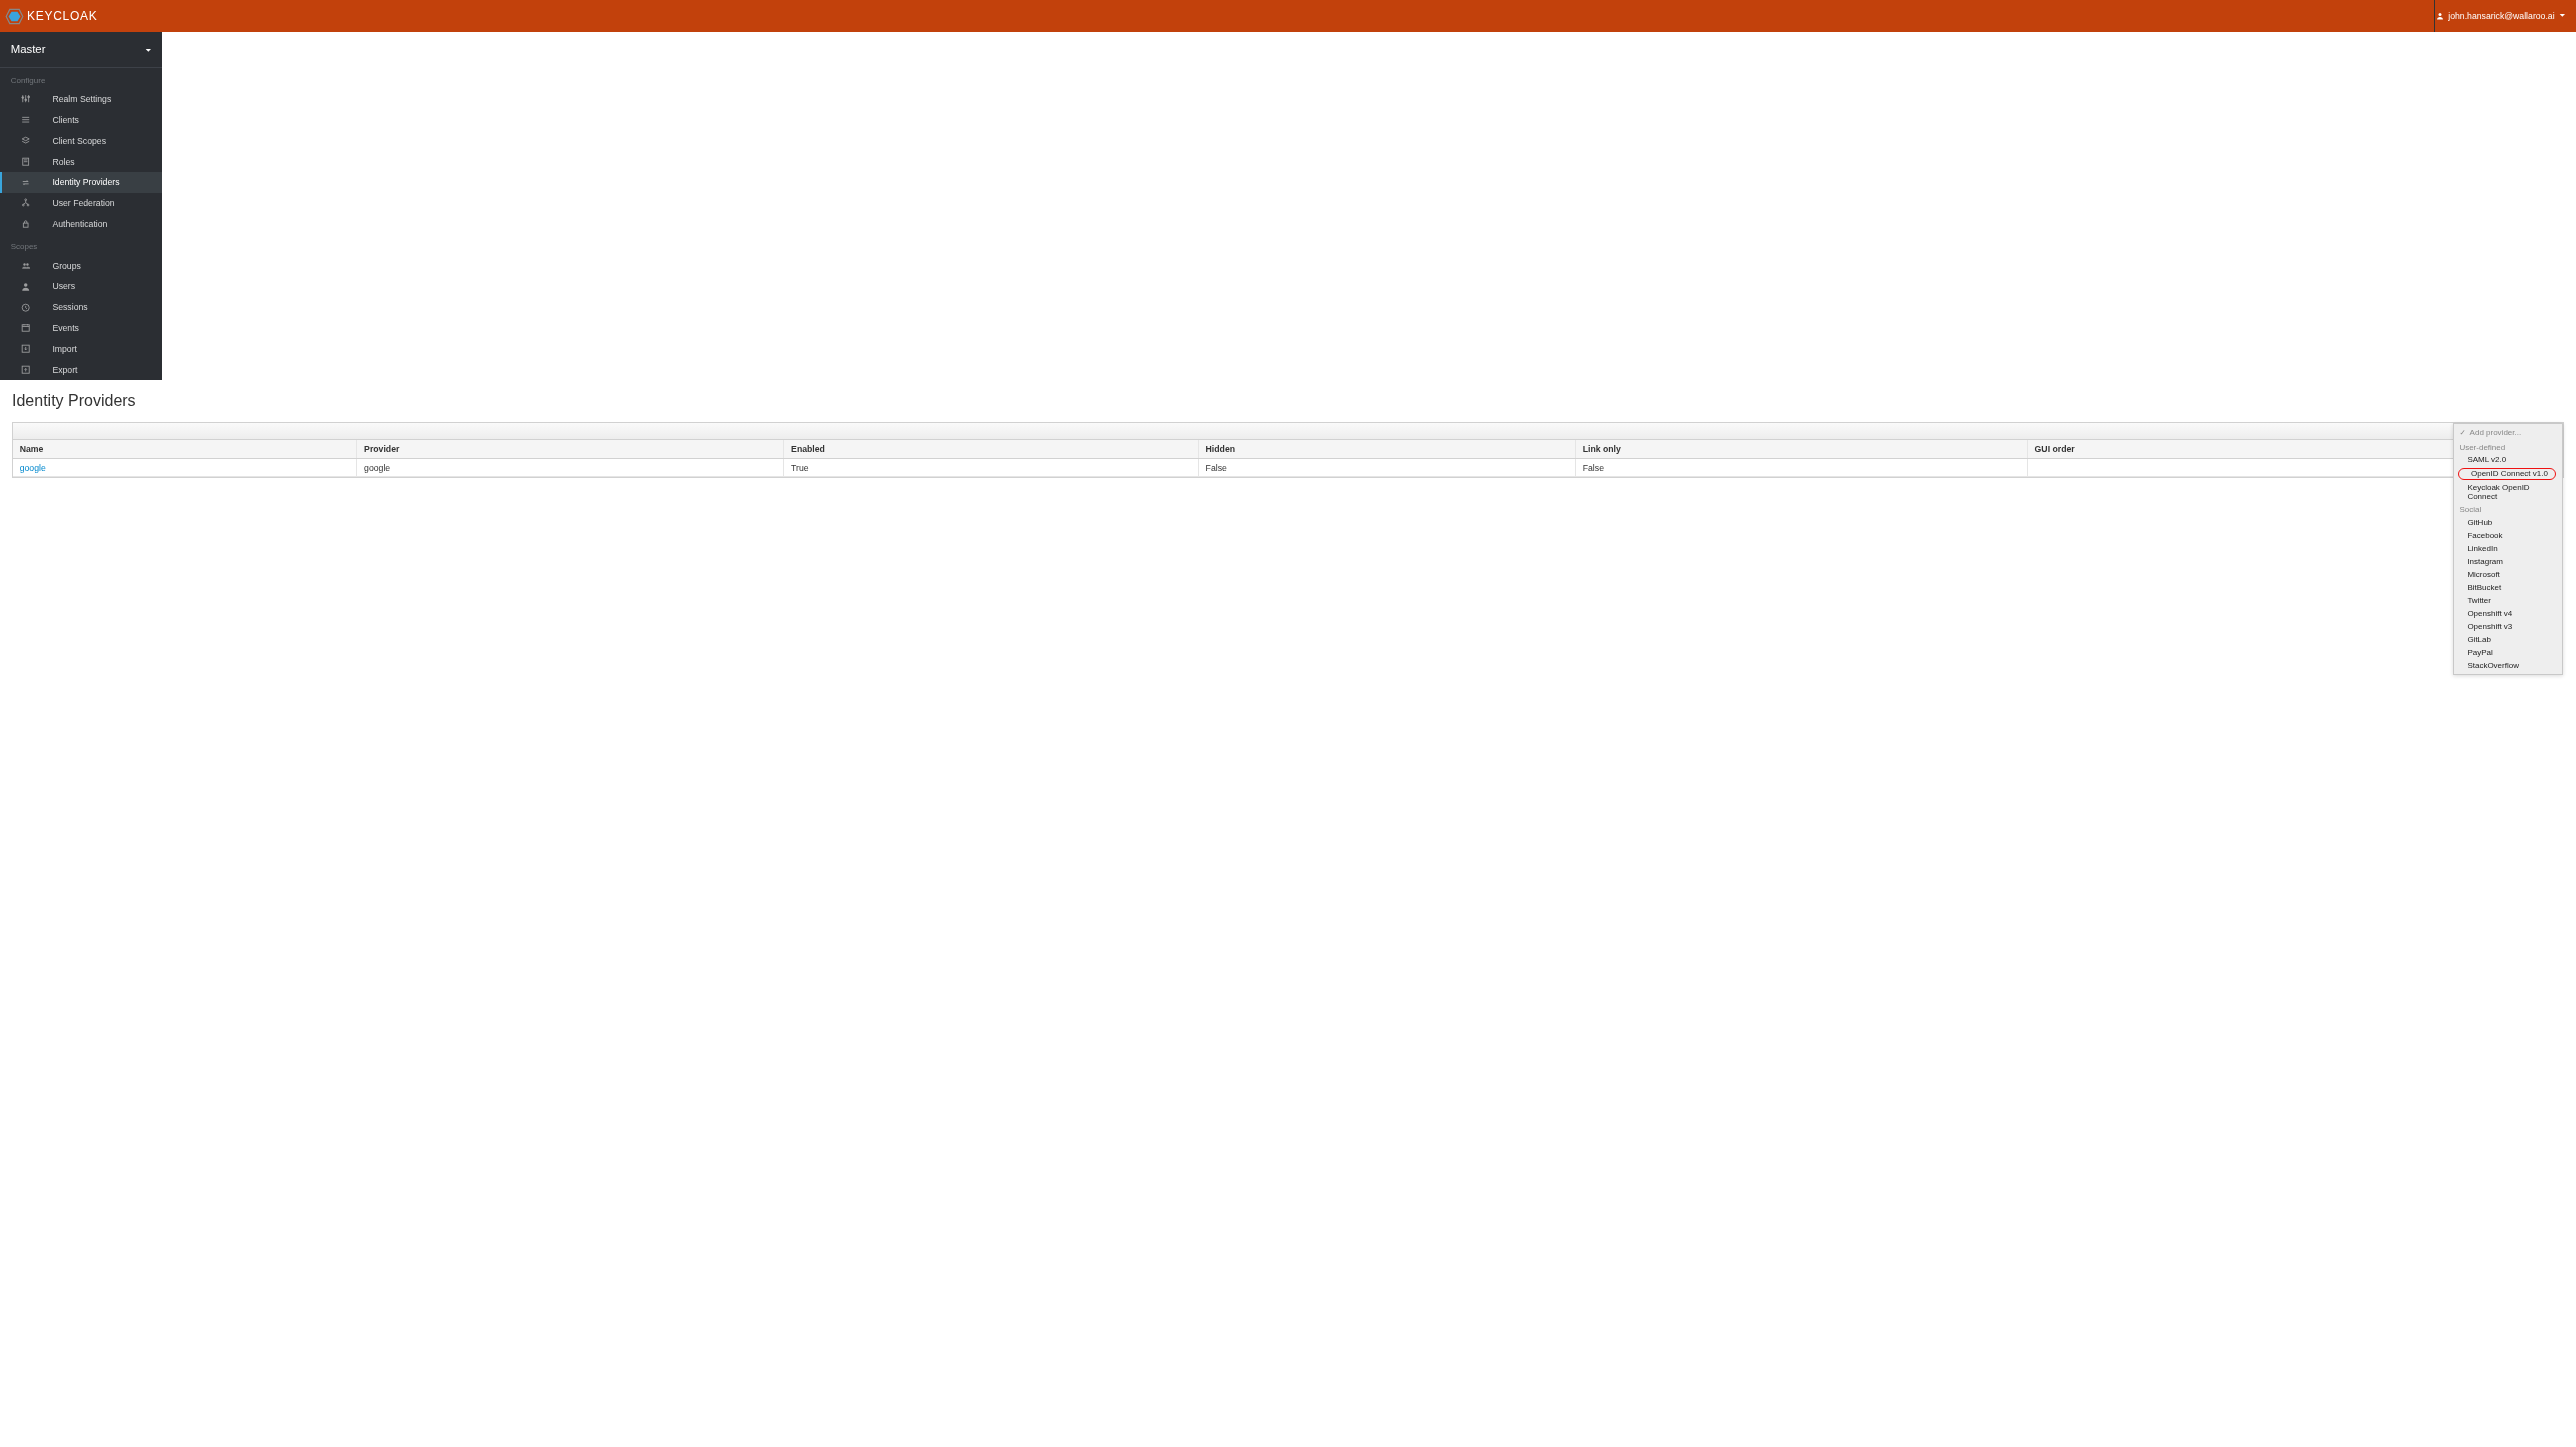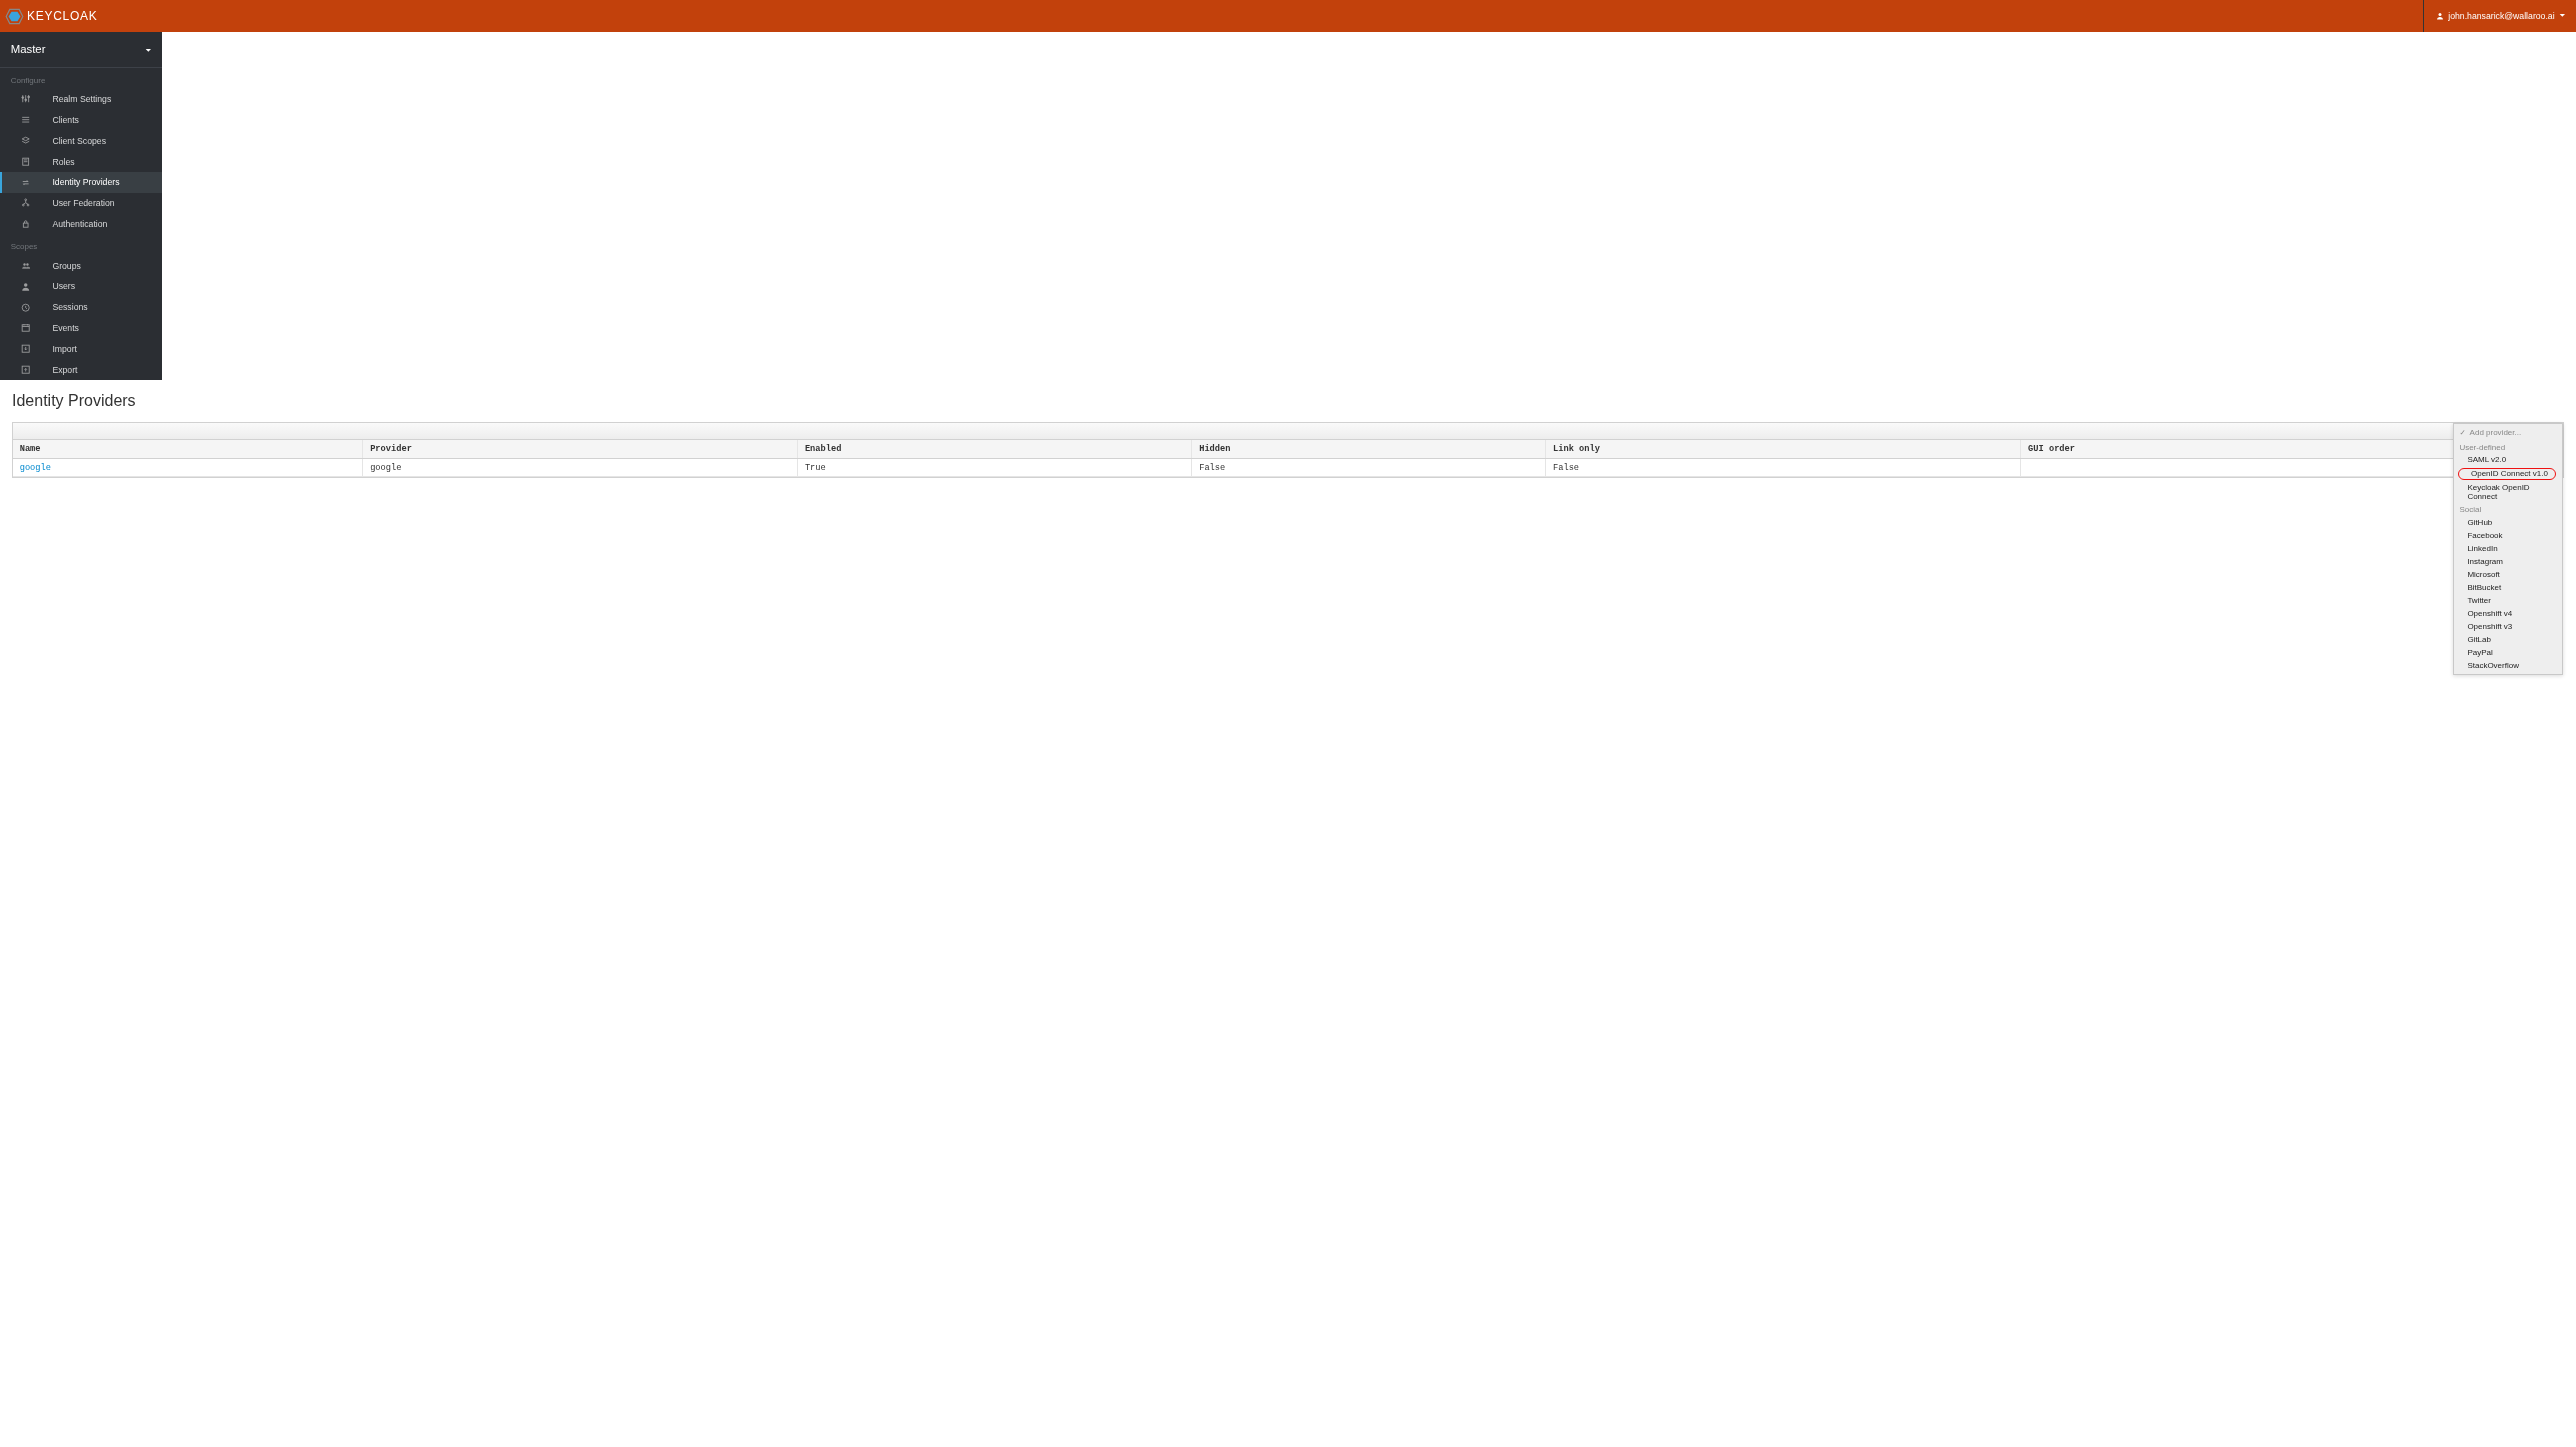--- a/index.html
+++ b/index.html
@@ -2,38 +2,38 @@
 <html style="font-size:10.7px"><head>
 <meta charset="utf-8">
 <style>
 * { margin: 0; padding: 0; box-sizing: border-box; }
 body { font-family: -apple-system, "Helvetica Neue", Arial, sans-serif; font-size: 8.7px; color: #333; background: #fff; }
 
 .header { background: #c2410c; height: 32px; display: flex; align-items: center; justify-content: space-between; padding: 0 10.7px 0 5.4px; }
 .logo-wrap { display: flex; align-items: center; gap: 2.7px; }
 .logo-hex { width: 19px; height: 19px; position: relative; }
 .logo-text { color: #fff; font-size: 12px; letter-spacing: 0.7px; font-weight: 400; }
-.user-menu { display: flex; align-items: center; gap: 4px; color: #fff; border-left: 0.7px solid #333; padding-left: 12px; height: 100%; cursor: pointer; }
+.user-menu { display: flex; align-items: center; gap: 4px; color: #fff; border-left: 0.7px solid #333; padding-left: 1px; height: 100%; cursor: pointer; }
 .user-icon { width: 8px; height: 8px; }
 
 .layout { display: flex; height: calc(100vh - 32px); flex-direction: column; }
 
 .sidebar { width: 162px; background: #2b2e33; color: #d8d9da; display: flex; flex-direction: column; }
 .realm-select { padding: 11.4px 10.7px; font-size: 11.4px; color: #fff; display: flex; align-items: center; justify-content: space-between; border-bottom: 0.7px solid #3d4148; cursor: pointer; }
 .side-section { font-size: 8px; color: #72767b; padding: 8px 10.7px 4px; }
 .side-item { display: flex; align-items: center; gap: 22px; padding: 5.4px 10.7px 5.4px 19px; font-size: 8.7px; cursor: pointer; border-left: 2.7px solid transparent; }
 .side-item.active { background: #393f44; border-left-color: #39a5dc; color: #fff; }
 .side-icon { width: 9.4px; height: 9.4px; opacity: .7; flex-shrink: 0; }
 
 .main { flex: 1; padding: 12px 12px 12px 12px; position: relative; overflow: auto; }
 .page-title { font-size: 16px; font-weight: 300; color: #333; margin-bottom: 12px; }
 
 .table-wrap { border: 0.7px solid #d1d1d1; }
 .table-topbar { height: 17.4px; background: linear-gradient(#fafafa,#ededed); border-bottom: 0.7px solid #d1d1d1; position: relative; }
-table { width: 100%; border-collapse: collapse; font-family: Liberation Mono, monospace; }
+table { width: 100%; border-collapse: collapse; }
 th { text-align: left; font-weight: 600; font-size: 8.7px; background: #f5f5f5; border-bottom: 0.7px solid #d1d1d1; padding: 4px 6.7px; }
 th + th, td + td { border-left: 0.7px solid #e5e5e5; }
 td { padding: 3.4px 6.7px; border-bottom: 0.7px solid #e5e5e5; font-size: 8.7px; }
 td.link a { color: #0088ce; text-decoration: none; }
 .col-actions { width: 67px; text-align: right; }
 
 .dropdown {
   position: absolute; top: 0; right: 0; width: 110px;
   background: #eee; border: 0.7px solid #c8c8c8;
   box-shadow: 0 1.3px 4px rgba(0,0,0,.15);

